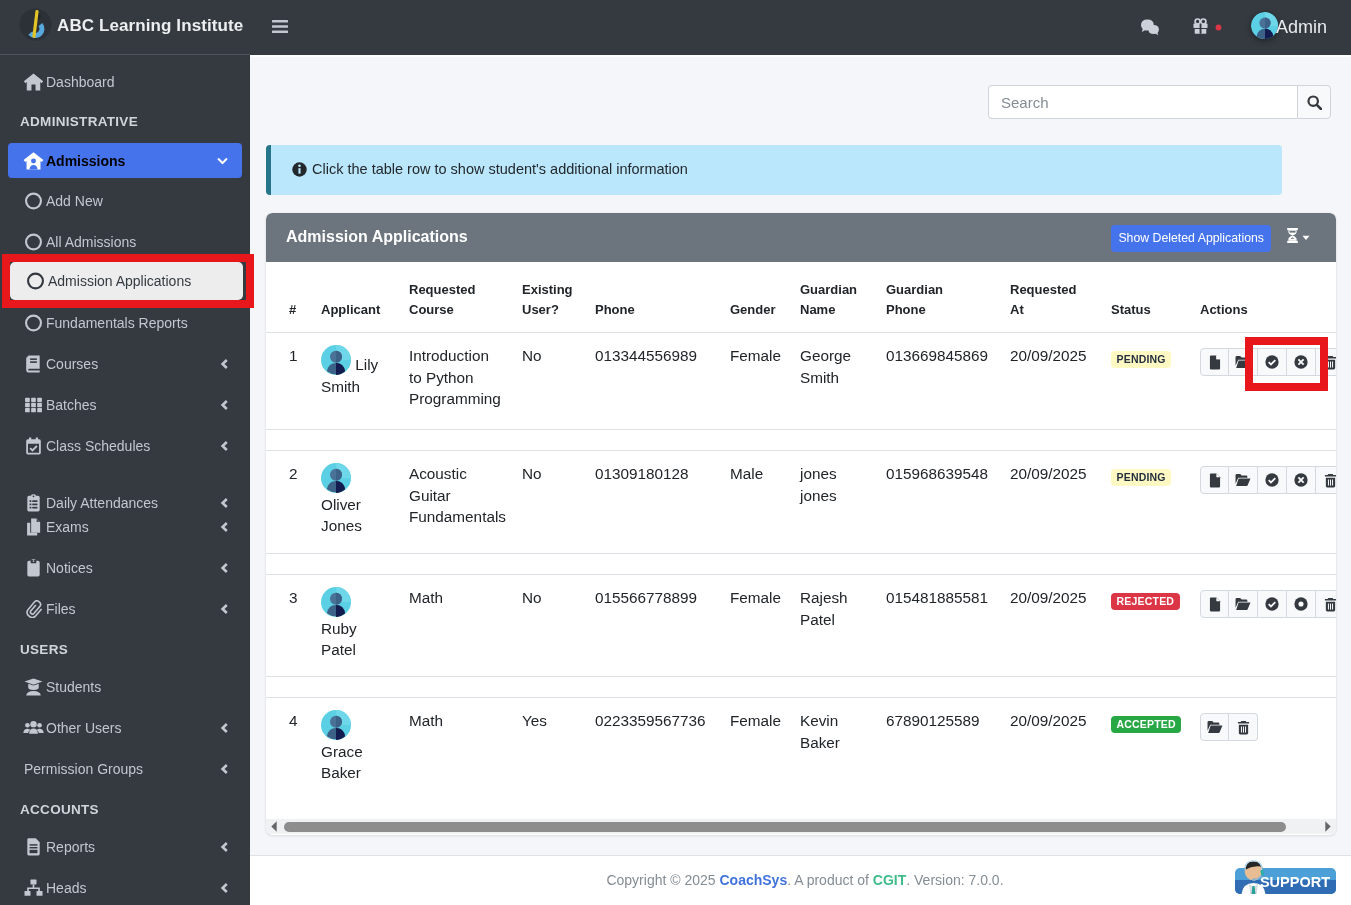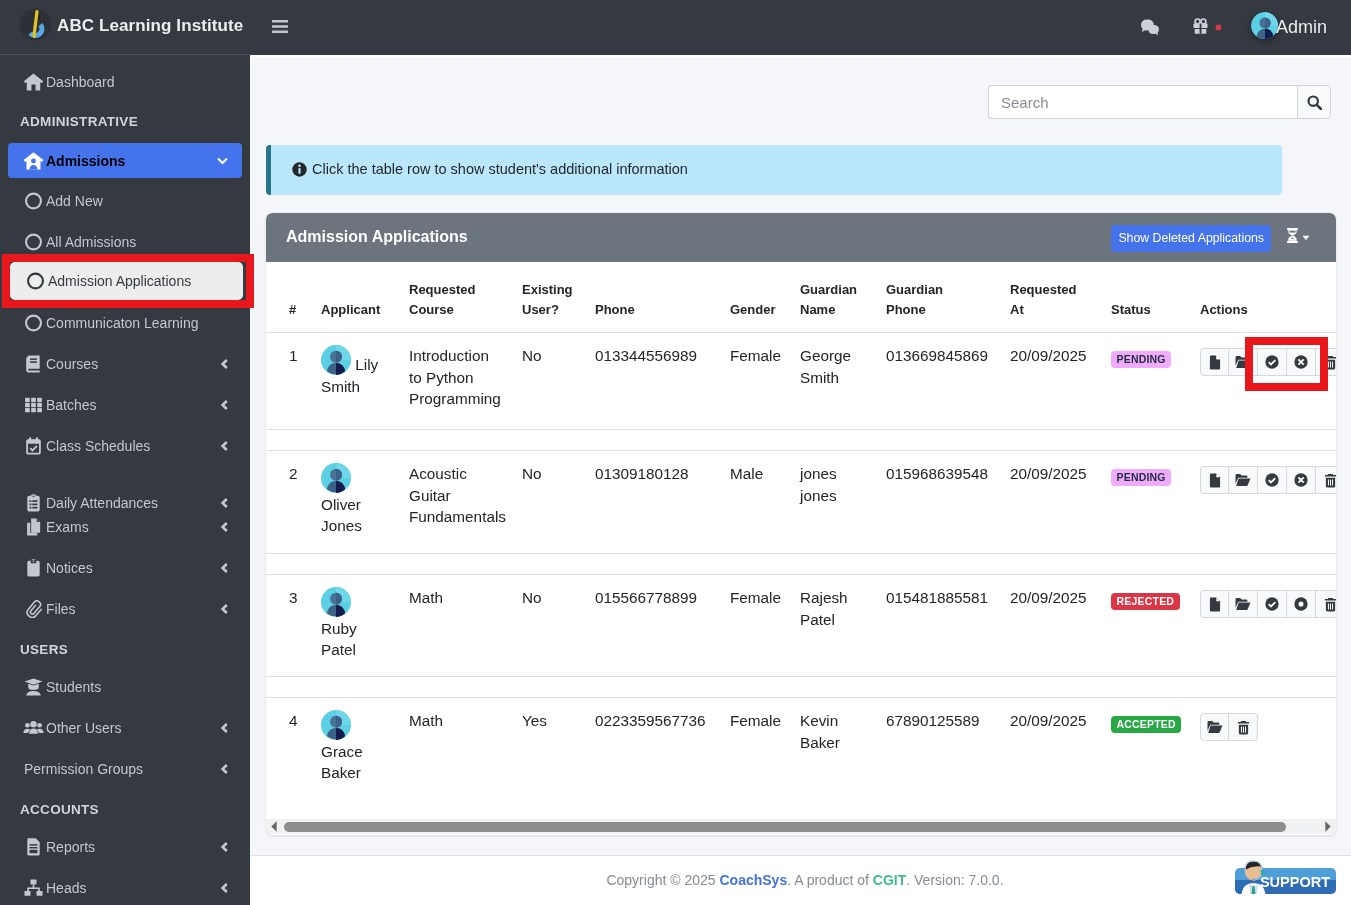--- a/index.html
+++ b/index.html
@@ -35,21 +35,21 @@
 table { border-collapse:separate; border-spacing:0; table-layout:fixed; width:1085px; font-size:15.3px; color:#212529; }
 thead th { font-size:13px; }
 th, td { box-sizing:border-box; text-align:left; font-weight:700; padding:12px; }
 td.pr4 { padding-right:4px; }
 thead th { vertical-align:bottom; height:71px; border-bottom:1px solid #dee2e6; line-height:20px; }
 tbody td { vertical-align:top; font-weight:400; border-top:0px; line-height:21.5px; }
 tbody tr.r td { border-top:1px solid #dee2e6; }
 tbody tr.r:first-child td { border-top:0; }
 tbody tr.gap td { border-top:1px solid #dee2e6; height:21px; padding:0; }
 .badge { display:inline-block; font-size:10.5px; font-weight:700; padding:3.5px 5.5px; border-radius:4px; letter-spacing:0.2px; line-height:10px; vertical-align:top; margin-top:5.5px; }
-.b-warn { background:#f0abfc; color:#1f2d3d; }
+.b-warn { background:#fef9c3; color:#1f2d3d; }
 .b-dang { background:#dc3545; color:#fff; }
 .b-succ { background:#28a745; color:#fff; }
 .btng { display:inline-flex; margin-top:3px; }
 .av { vertical-align:-5px; }
 .btn { width:29px; height:28px; background:#f8f9fa; border:1px solid #d3d9df; border-left-width:0; display:flex; align-items:center; justify-content:center; }
 .btn:first-child { border-left-width:1px; border-radius:4px 0 0 4px; }
 .btn:last-child { border-radius:0 4px 4px 0; }
 
 #hscroll { position:absolute; left:0; top:606px; width:1070px; height:15px; background:#f0f1f2; }
 #hscroll .thumb { position:absolute; left:18px; top:2.5px; width:1002px; height:10px; background:#8d8d8d; border-radius:5px; }
@@ -108,21 +108,21 @@
   <div class="navitem nav-open" style="top:262px; height:38px; left:10px; width:233px;">
     <svg class="ic" width="16" height="16" viewBox="0 0 16 16">
           <circle cx="8" cy="8" r="6.6" stroke="#343a40" stroke-width="1.9" fill="none"></circle>
         </svg>
     <span class="lbl">Admission Applications</span>
   </div>
   <div class="navitem" style="top:304.5px;">
     <svg class="ic" width="16" height="16" viewBox="0 0 16 16">
           <circle cx="8" cy="8" r="6.6" stroke="#c2c7d0" stroke-width="1.9" fill="none"></circle>
         </svg>
-    <span class="lbl">Communicaton Learning</span>
+    <span class="lbl">Fundamentals Reports</span>
   </div>
   <div class="navitem" style="top:345.5px;">
     <svg class="ic" width="15" height="16" viewBox="0 0 15 16">
           <path d="M2 2 Q2 0.5 3.5 0.5 H13 V12.2 H3.5 Q2.8 12.2 2.8 13 Q2.8 13.8 3.5 13.8 H13 V15.5 H3.5 Q1 15.5 1 13 V3 Q1 2 2 2 Z" fill="#c2c7d0"></path>
           <rect x="4.5" y="3" width="6" height="1.4" fill="#343a40"></rect>
           <rect x="4.5" y="5.6" width="6" height="1.4" fill="#343a40"></rect>
         </svg>
     <span class="lbl">Courses</span>
     <svg class="chev" width="8" height="10" viewBox="0 0 8 10">
           <path d="M6.8 1 L2.6 5 L6.8 9" stroke="#c2c7d0" stroke-width="2.6" fill="none"></path>

